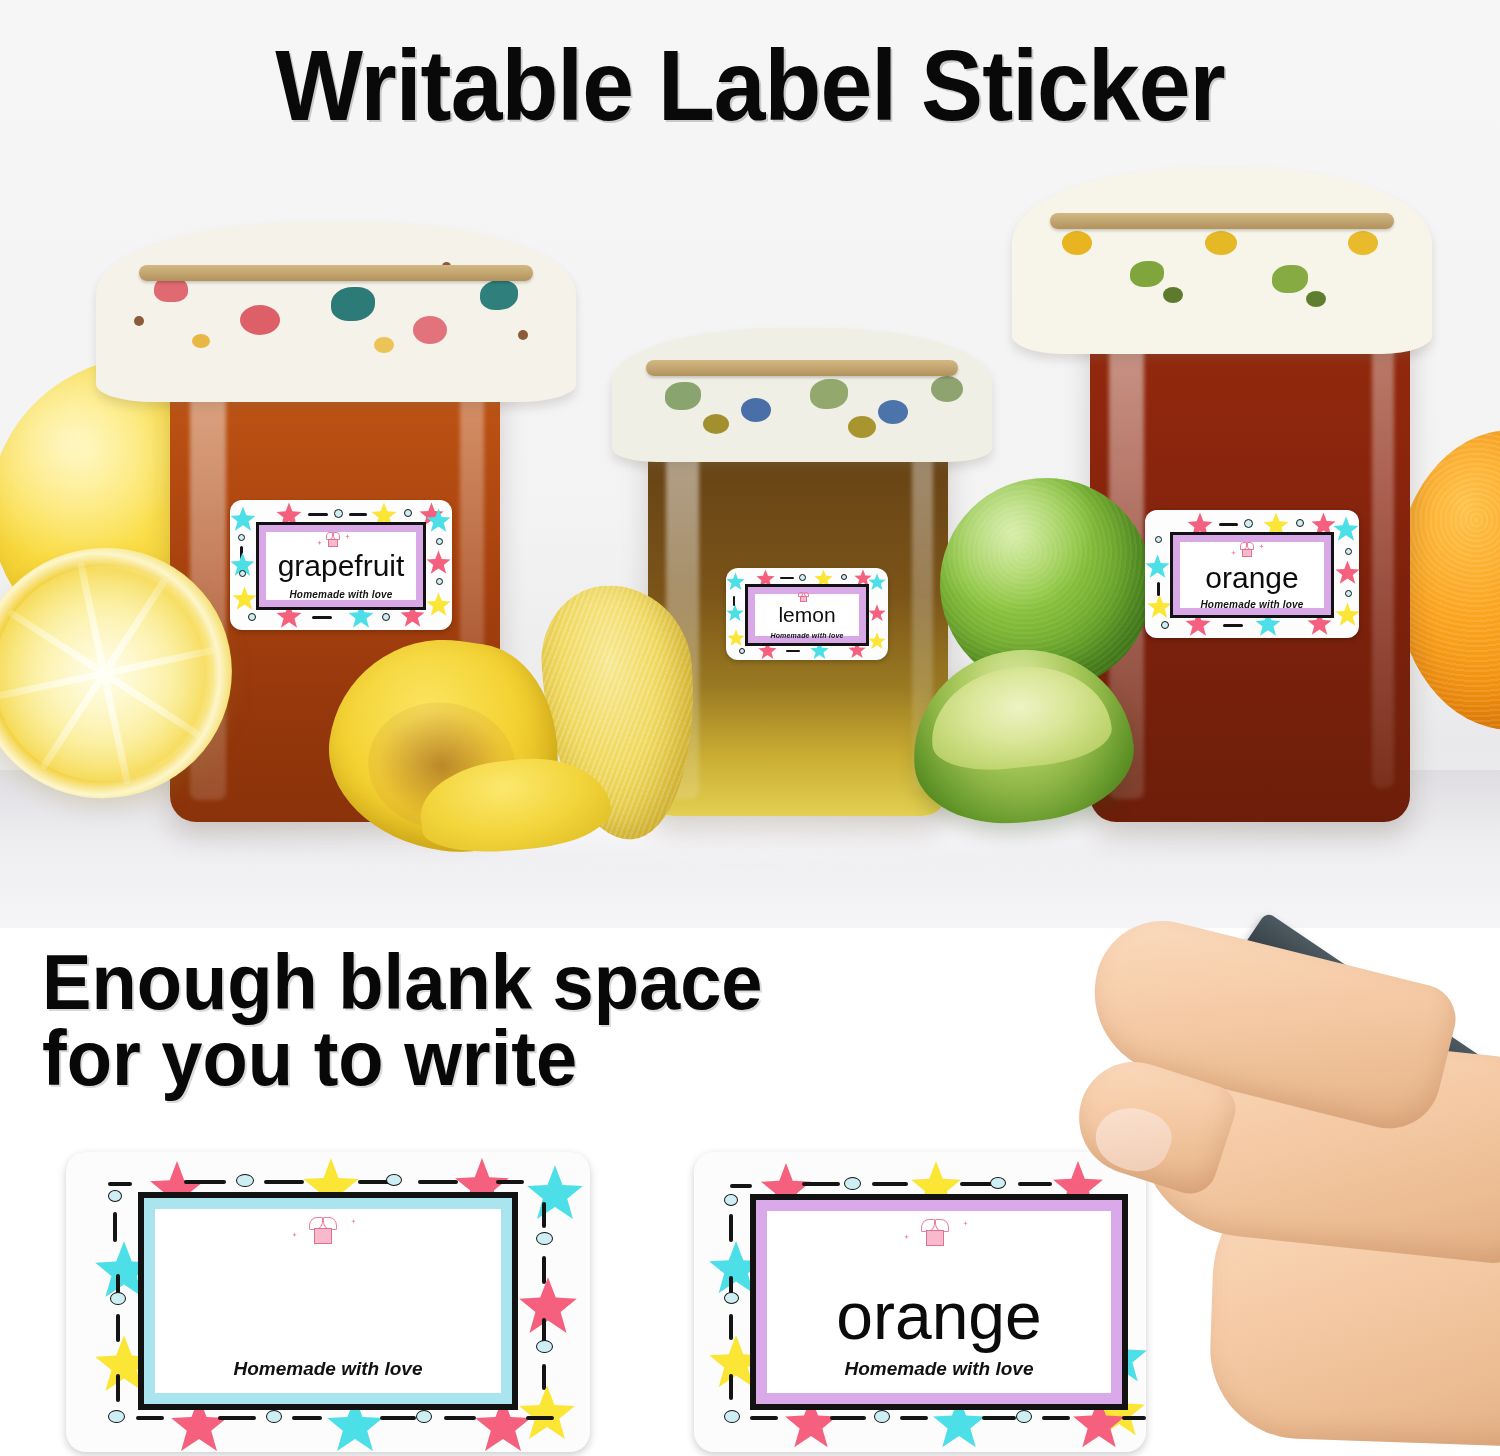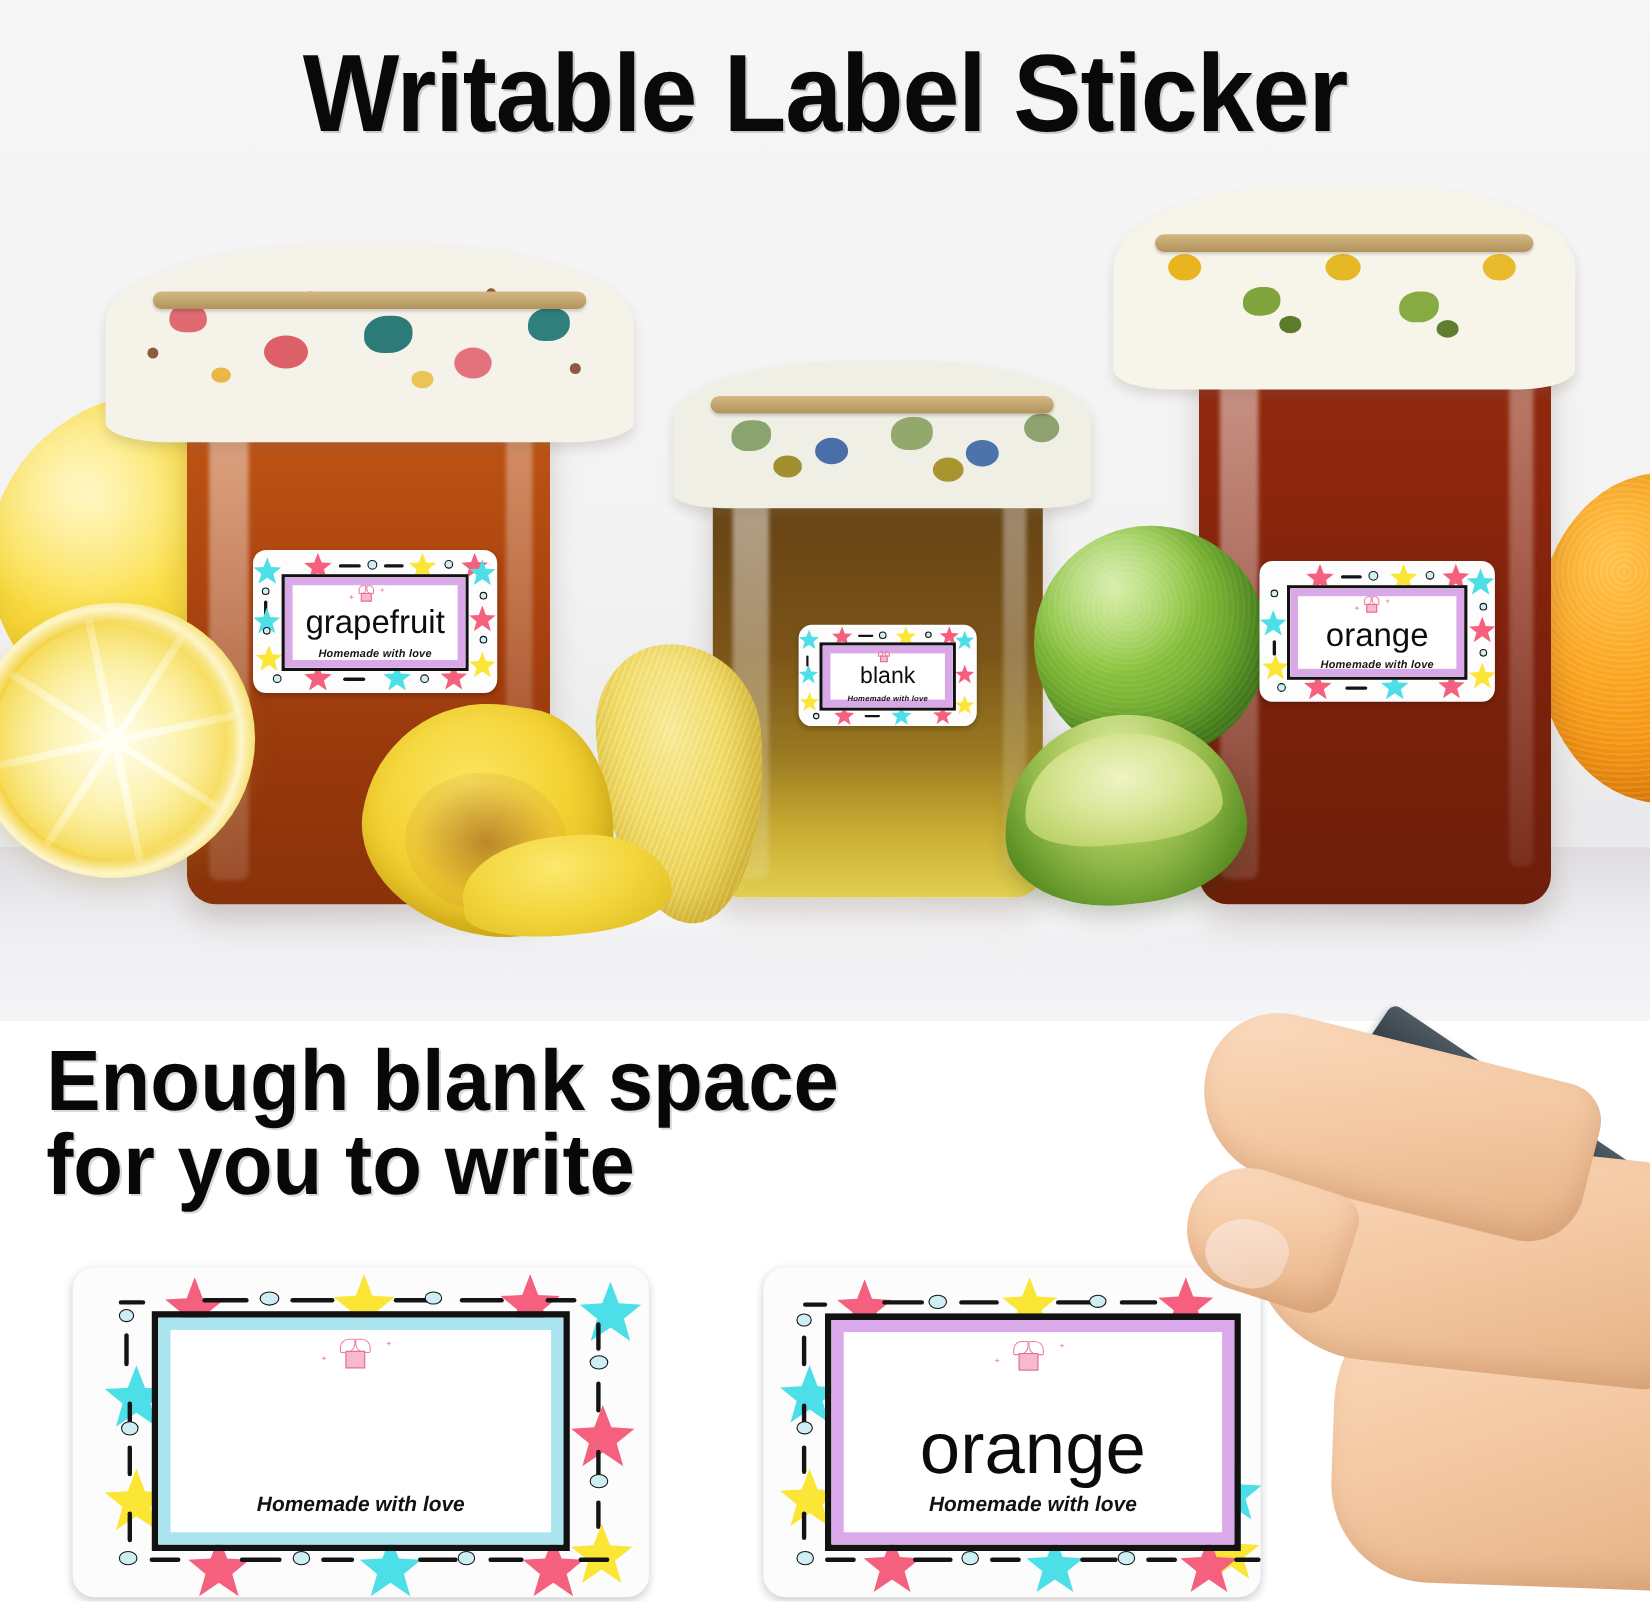--- a/index.html
+++ b/index.html
@@ -479,21 +479,21 @@
     <div class="dot" style="left:13px;  top:80px; width:6px;  height:6px;"></div>
     <div class="dash" style="left:60px;  top:82px; width:14px; height:2.4px;"></div>
 
     <div class="inner" style="left:19px; top:16px; width:124px; height:62px;">
       <div class="pad"></div>
       <div class="gift" style="left:48px; top:4px; width:15px; height:13px;">
         <div class="bowl"></div>
           <div class="bowr"></div>
           <div class="box"></div>
       </div>
-      <div class="word" style="top:16px; font-size:21px;">blank</div>
+      <div class="word" style="top:16px; font-size:21px;">lemon</div>
       <div class="tag" style="top:45px; font-size:7px;">Homemade with love</div>
     </div>
   </div>
 
   <div class="sticker" id="sticker-orange" style="left:1145px; top:510px; width:214px; height:128px;">
     <div class="star pink" style="left:42px;  top:2px;  width:26px; height:26px;"></div>
     <div class="dash" style="left:74px;  top:13px; width:19px; height:3px;"></div>
     <div class="dot" style="left:99px;  top:9px;  width:9px;  height:9px;"></div>
     <div class="star yellow" style="left:118px; top:2px;  width:26px; height:26px;"></div>
     <div class="dot" style="left:151px; top:9px;  width:8px;  height:8px;"></div>

